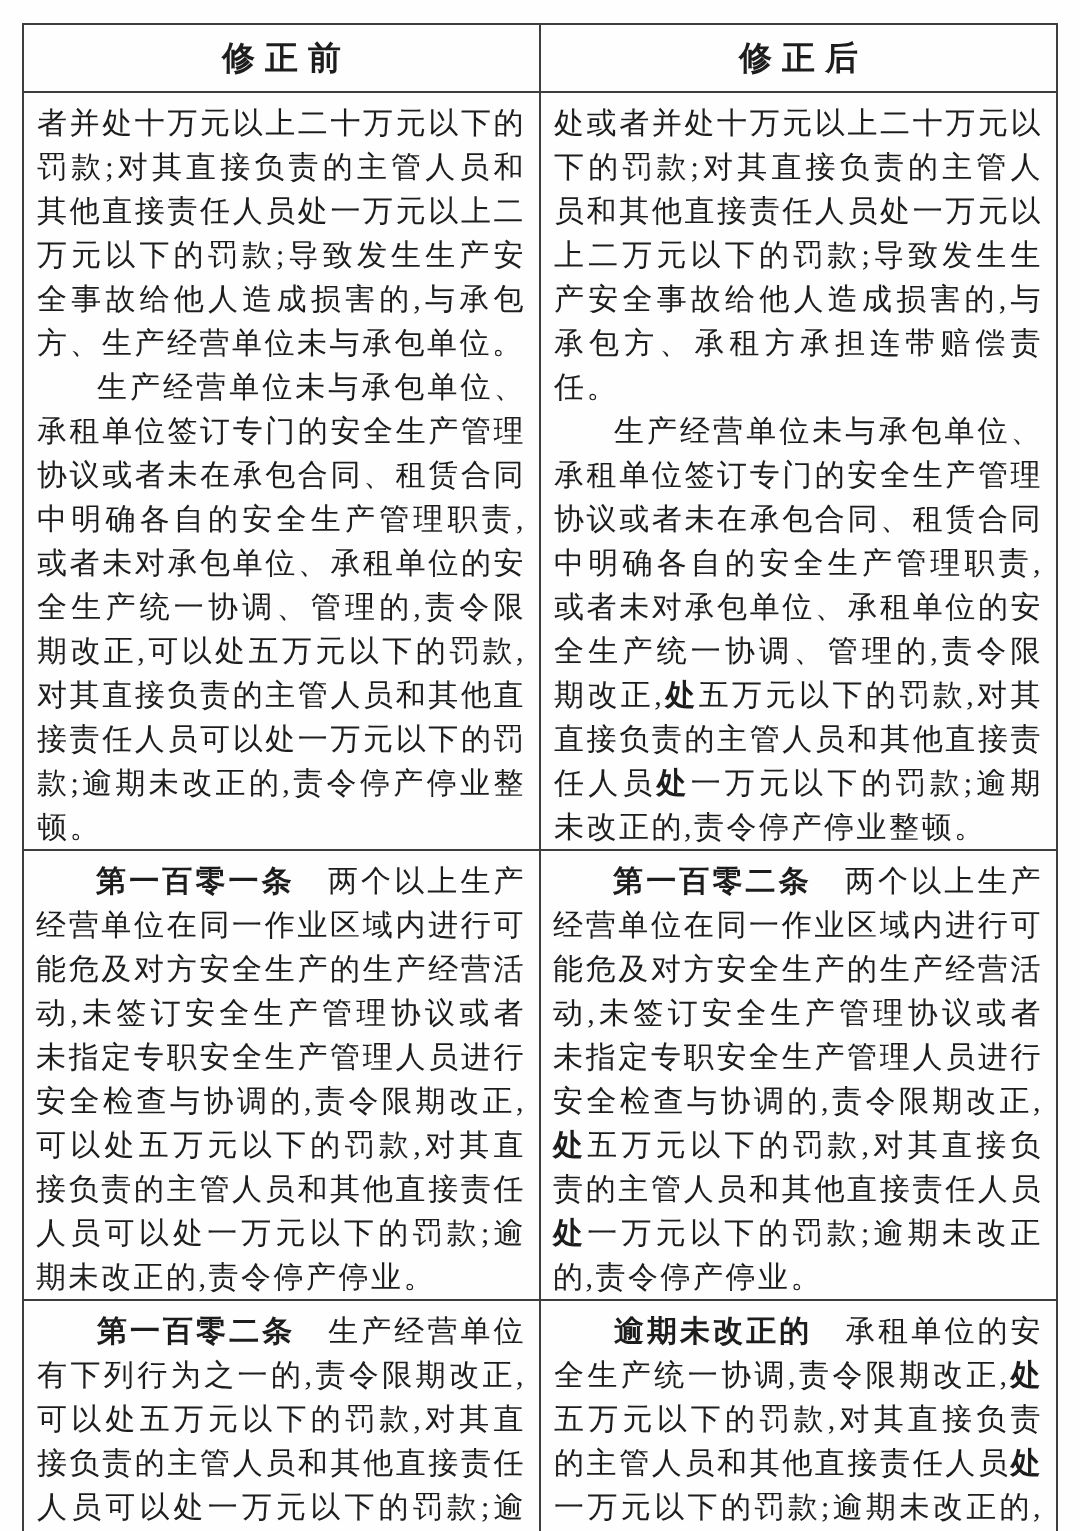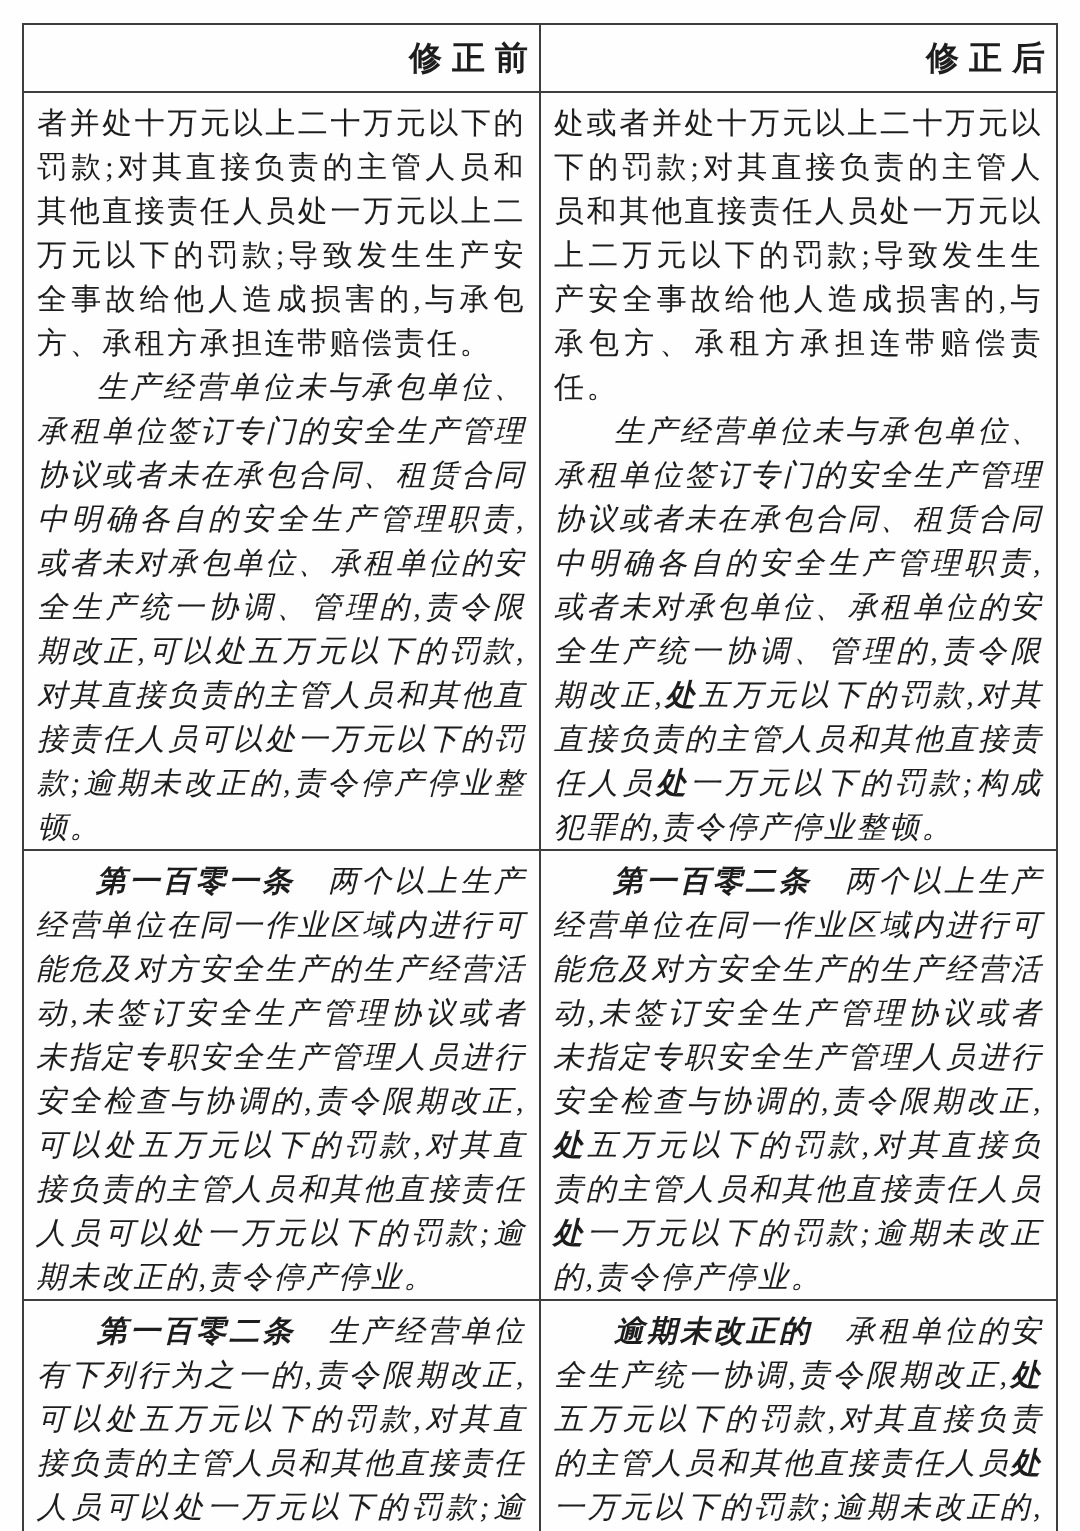--- a/index.html
+++ b/index.html
@@ -24,61 +24,61 @@
   }
   table.cmp th, table.cmp td {
     border: 2px solid #3e3e3e;
     width: 50%;
     box-sizing: border-box;
   }
   table.cmp th {
     height: 68px;
     font-size: 33px;
     font-weight: bold;
-    text-align: right;
+    text-align: center;
     vertical-align: middle;
     letter-spacing: 10px;
     text-indent: 10px; 
   }
   table.cmp td {
     vertical-align: top;
     padding: 8px 13px 0 13px;
     font-size: 30px;
     line-height: 44px;
     letter-spacing: 2.5px;
     text-align: justify;
     text-justify: inter-ideograph;
   }
   tbody tr:nth-child(1) td { height: 681px; }
   tbody tr:nth-child(2) td { height: 428px; padding-left: 12px; }
   tbody tr:nth-child(3) td { height: 301px; }
   p.para { margin: 0; padding: 0; }
-  p.para.indent { text-indent: 2em; font-style: italic; }
+  p.para.indent { text-indent: 2em; }
   .seg-bold { font-weight: bold; }
 </style>
 </head>
 <body>
 
 <div class="page">
   <table class="cmp">
     <thead>
       <tr>
         <th>修正前</th>
         <th>修正后</th>
       </tr>
     </thead>
     <tbody>
         <tr>
           <td>
-            <p class="para"><span>者并处十万元以上二十万元以下的罚款;对其直接负责的主管人员和其他直接责任人员处一万元以上二万元以下的罚款;导致发生生产安全事故给他人造成损害的,与承包方、承租方承担连带赔偿责任。</span></p>
+            <p class="para"><span>者并处十万元以上二十万元以下的罚款;对其直接负责的主管人员和其他直接责任人员处一万元以上二万元以下的罚款;导致发生生产安全事故给他人造成损害的,与承包方、生产经营单位未与承包单位。</span></p>
             <p class="para indent"><span>生产经营单位未与承包单位、承租单位签订专门的安全生产管理协议或者未在承包合同、租赁合同中明确各自的安全生产管理职责,或者未对承包单位、承租单位的安全生产统一协调、管理的,责令限期改正,可以处五万元以下的罚款,对其直接负责的主管人员和其他直接责任人员可以处一万元以下的罚款;逾期未改正的,责令停产停业整顿。</span></p>
           </td>
           <td>
             <p class="para"><span>处或者并处十万元以上二十万元以下的罚款;对其直接负责的主管人员和其他直接责任人员处一万元以上二万元以下的罚款;导致发生生产安全事故给他人造成损害的,与承包方、承租方承担连带赔偿责任。</span></p>
-            <p class="para indent"><span>生产经营单位未与承包单位、承租单位签订专门的安全生产管理协议或者未在承包合同、租赁合同中明确各自的安全生产管理职责,或者未对承包单位、承租单位的安全生产统一协调、管理的,责令限期改正,</span><span class="seg-bold">处</span><span>五万元以下的罚款,对其直接负责的主管人员和其他直接责任</span><span>人员</span><span class="seg-bold">处</span><span>一万元以下的罚款;构成犯罪的,责令停产停业整顿。</span></p>
+            <p class="para indent"><span>生产经营单位未与承包单位、承租单位签订专门的安全生产管理协议或者未在承包合同、租赁合同中明确各自的安全生产管理职责,或者未对承包单位、承租单位的安全生产统一协调、管理的,责令限期改正,</span><span class="seg-bold">处</span><span>五万元以下的罚款,对其直接负责的主管人员和其他直接责任</span><span>人员</span><span class="seg-bold">处</span><span>一万元以下的罚款;逾期未改正的,责令停产停业整顿。</span></p>
           </td>
         </tr>
         <tr>
           <td>
             <p class="para indent"><span class="seg-bold">第一百零一条</span><span>　两个以上生产经营单位在同一作业区域内进行可能危及对方安全生产的生产经营活动,未签订安全生产管理协议或者未指定专职安全生产管理人员进行安全检查与协调的,责令限期改正,可以处五万元以下的罚款,对其直接负责的主管人员和其他直接责任人员可以处一万元以下的罚款;逾期未改正的,责令停产停业。</span></p>
           </td>
           <td>
             <p class="para indent"><span class="seg-bold">第一百零二条</span><span>　两个以上生产经营单位在同一作业区域内进行可能危及对方安全生产的生产经营活动,未签订安全生产管理协议或者未指定专职安全生产管理人员进行安全检查与协调的,责令限期改正,</span><span class="seg-bold">处</span><span>五万元以下的罚款,对其直接负责的主管人员和其他直接责任人员</span><span class="seg-bold">处</span><span>一万元以下的罚款;逾期未改正的,责令停产停业。</span></p>
           </td>
         </tr>

